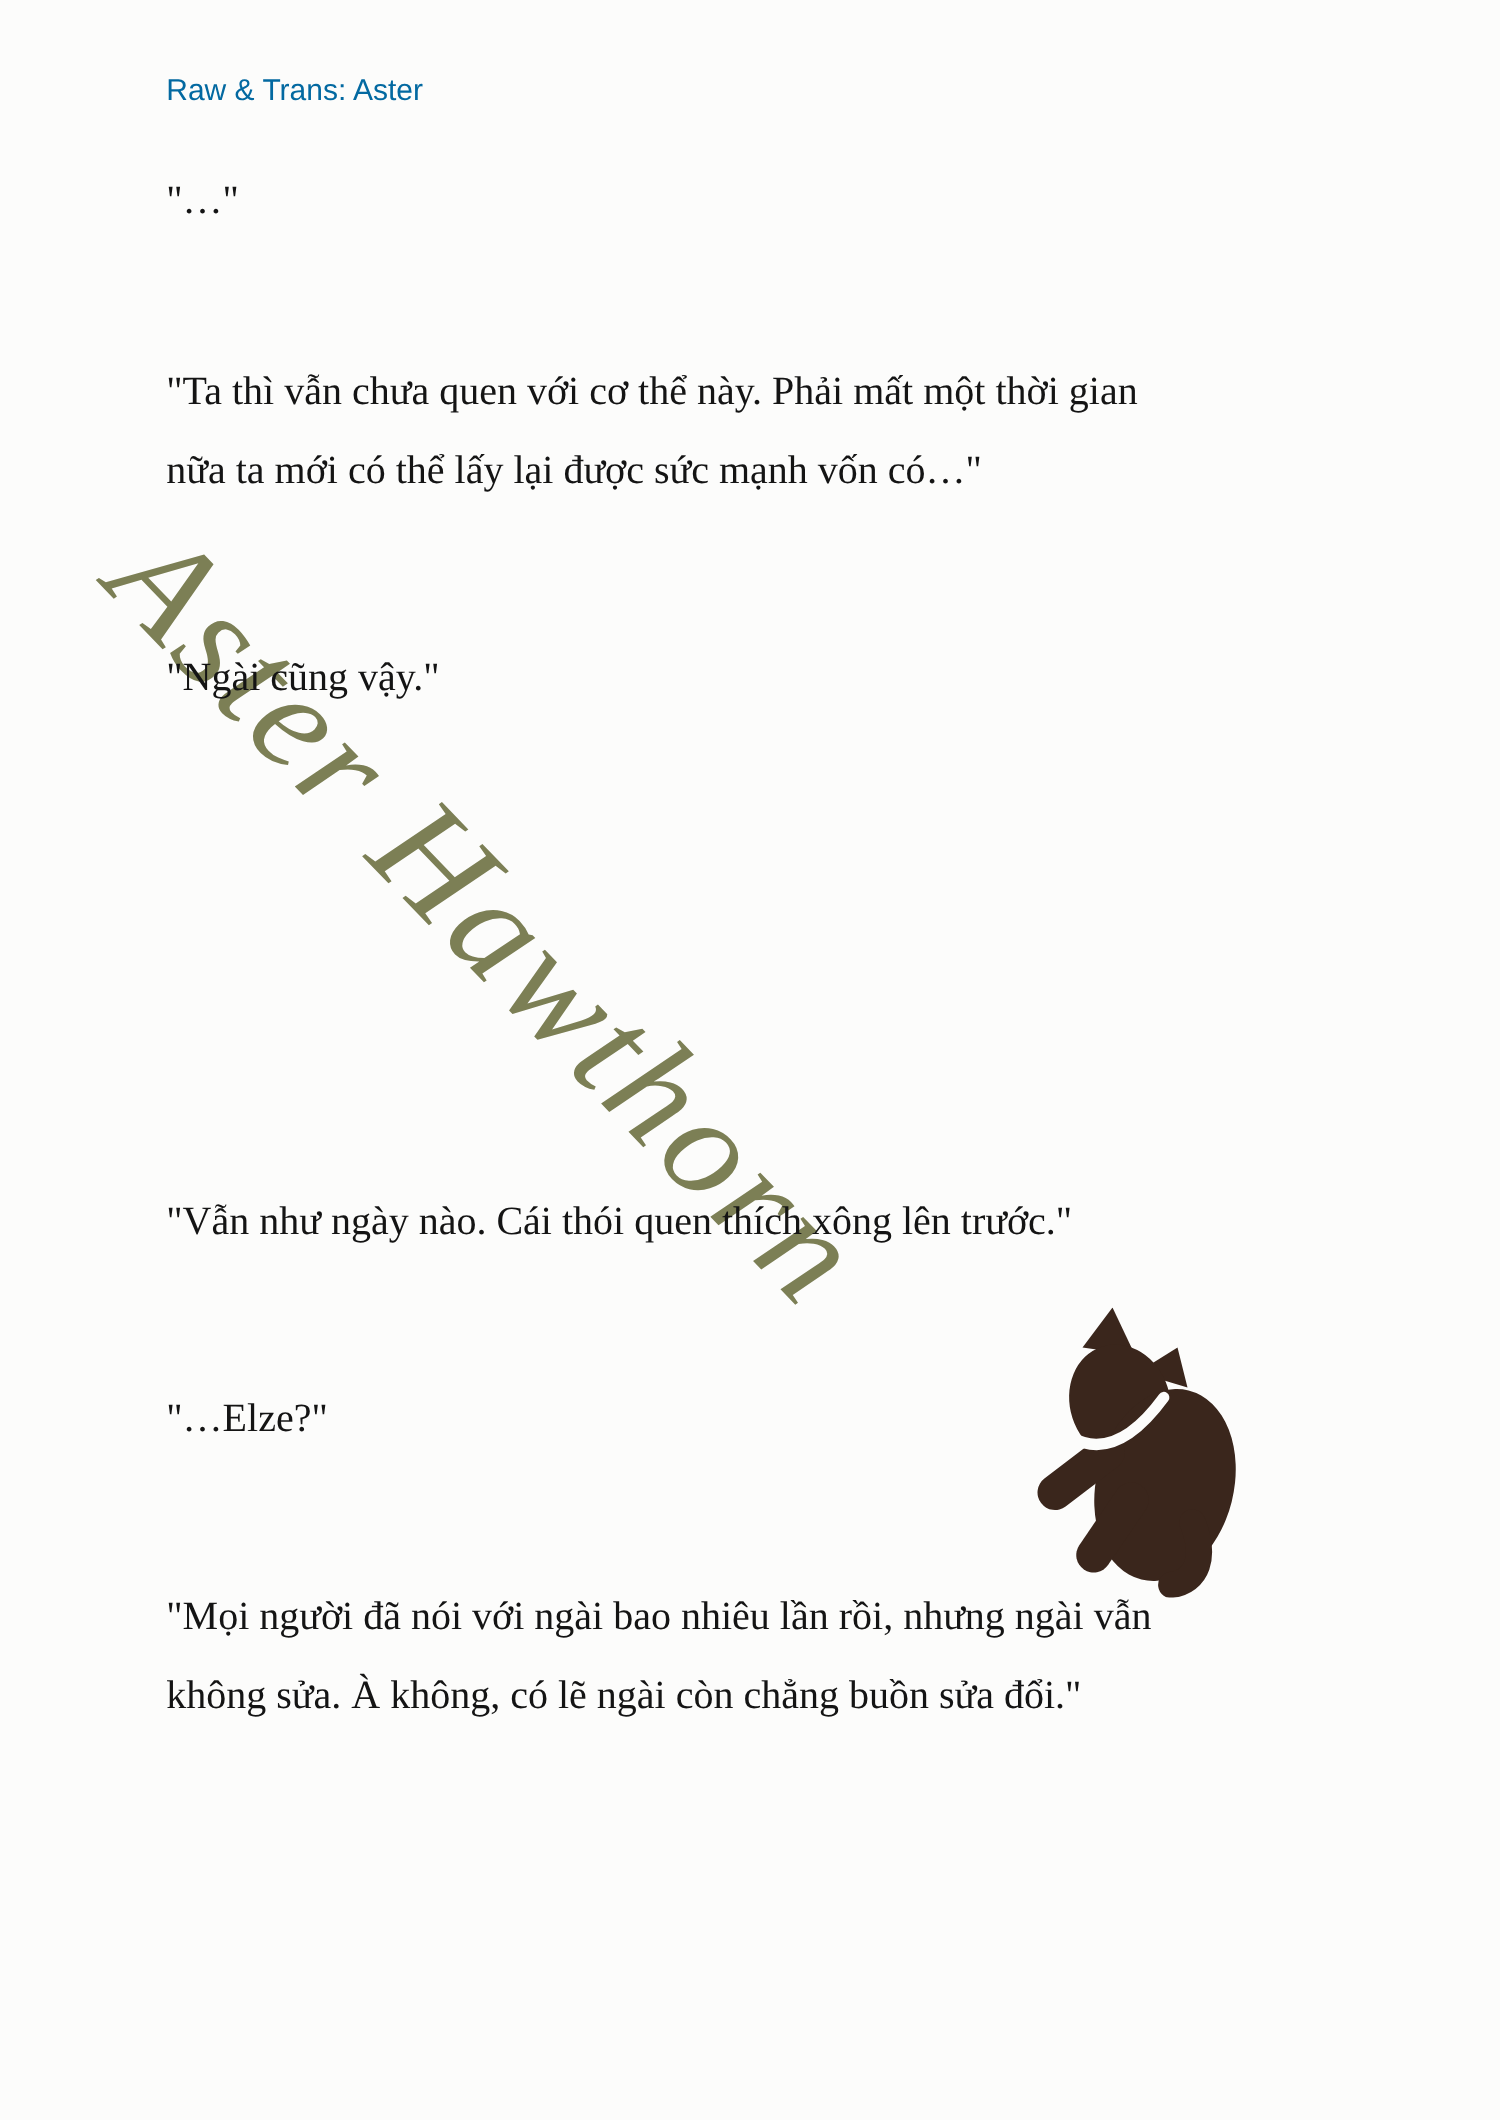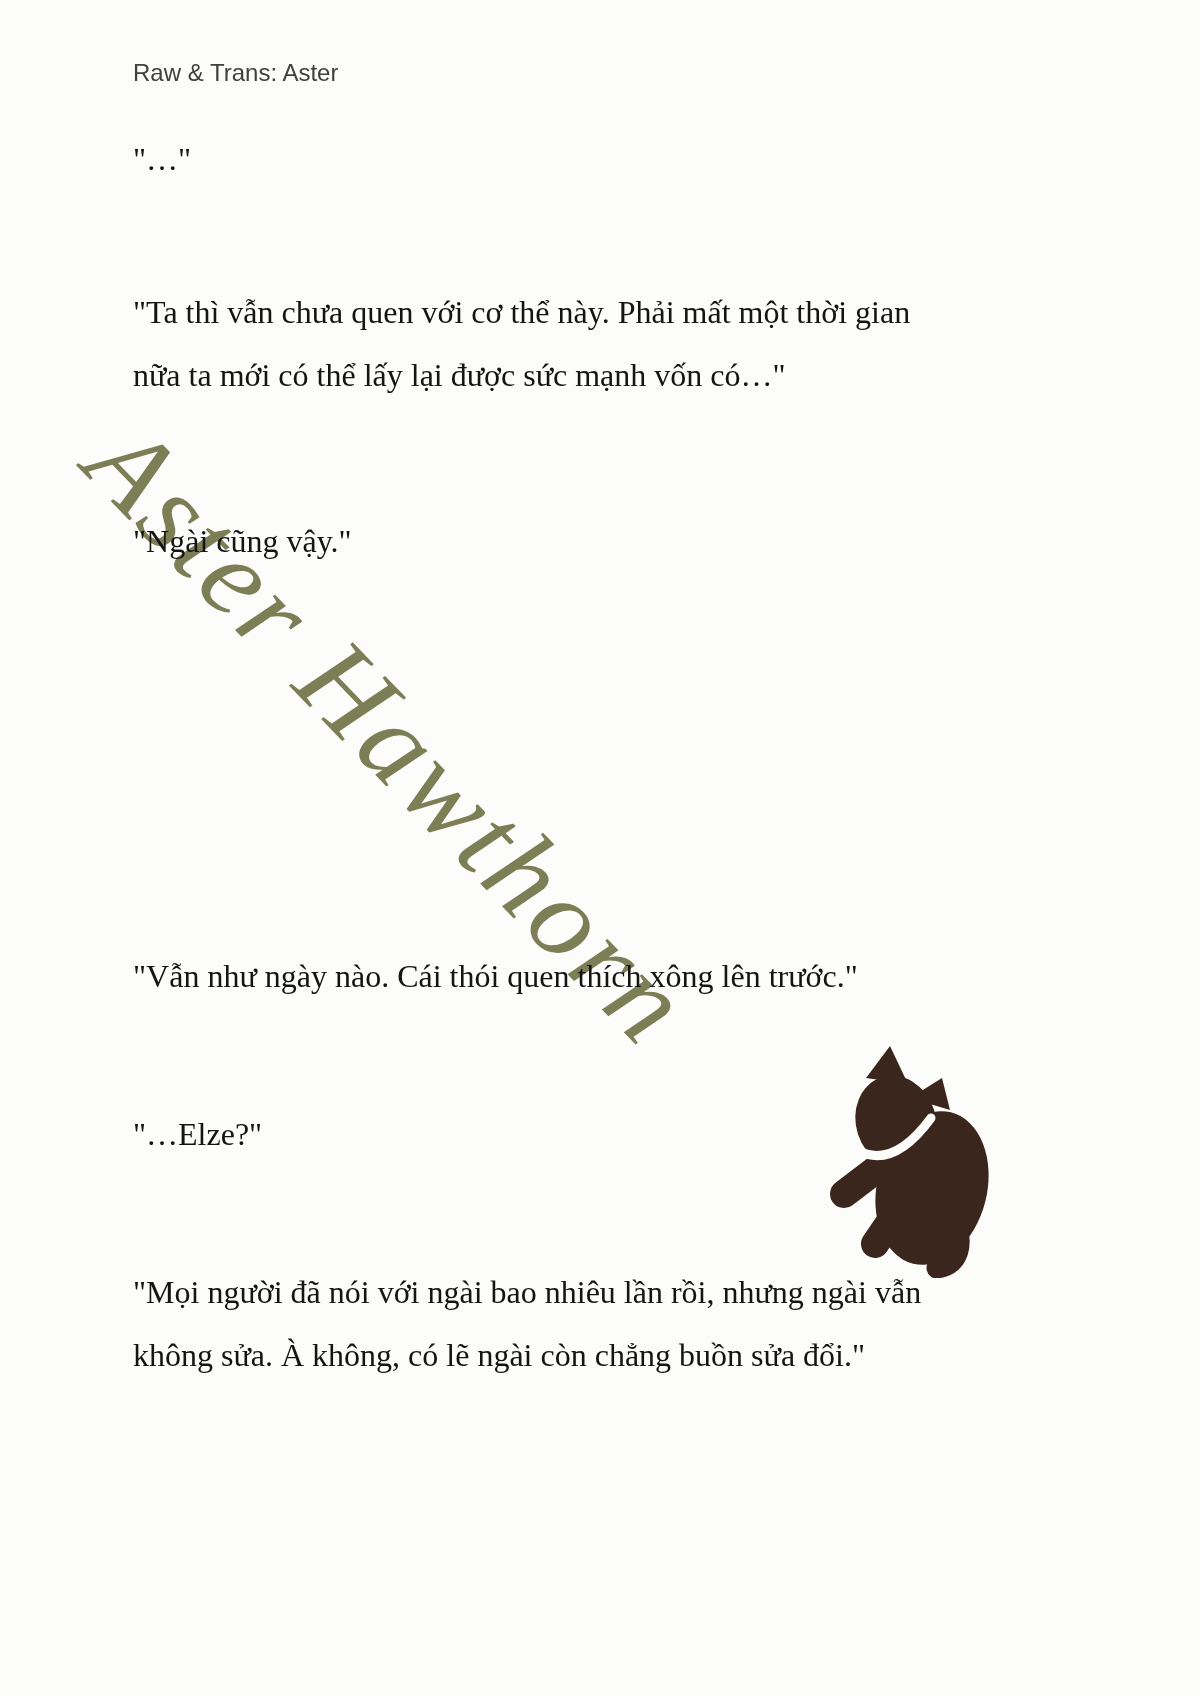--- a/index.html
+++ b/index.html
@@ -17,21 +17,21 @@
     font-family: "Liberation Serif", serif;
     color: #141414;
   }
   .header {
     position: absolute;
     left: 133px;
     top: 58px;
     font-family: "Liberation Sans", sans-serif;
     font-size: 24px;
     line-height: 30px;
-    color: #404040;
+    color: #0369a1;
     z-index: 3;
   }
   .watermark {
     position: absolute;
     left: 150px;
     top: 402px;
     font-family: "Liberation Serif", serif;
     font-style: italic;
     font-size: 116px;
     line-height: 1;

